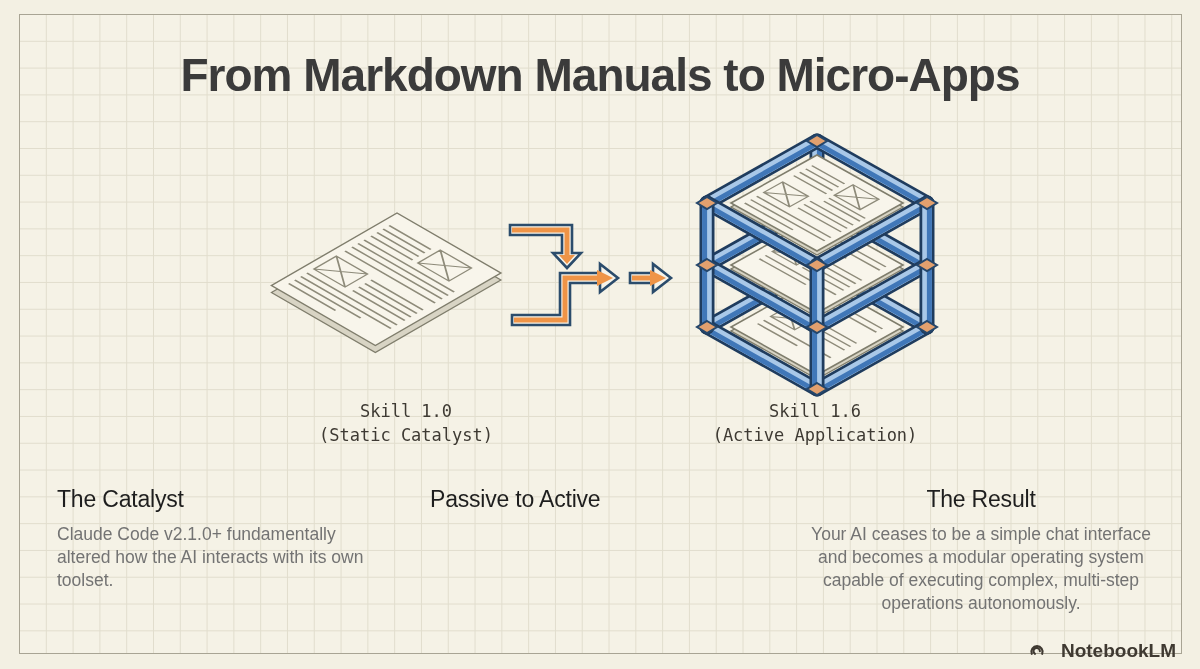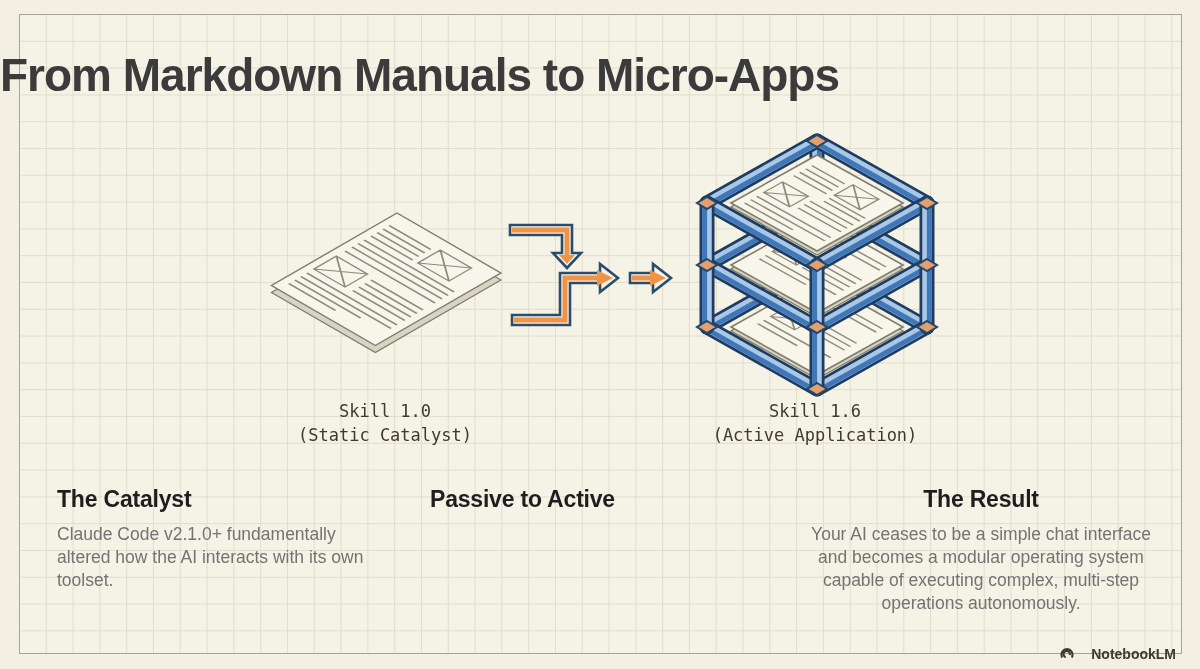--- a/index.html
+++ b/index.html
@@ -14,44 +14,44 @@
     border:1px solid #a8a494;
     background-color:#f5f2e6;
     background-image:
       linear-gradient(#e1ddcd 1px, transparent 1px),
       linear-gradient(90deg, #e1ddcd 1px, transparent 1px);
     background-size:26.8px 26.8px;
     background-position:-1px -1px;
   }
   .page-title{
     position:absolute;left:0;right:0;top:48px;margin:0;
-    text-align:left;
+    text-align:center;
     font-size:46px;font-weight:700;letter-spacing:-1px;color:#3b3b3b;
   }
   .illus{position:absolute;}
   .skill-label{
     position:absolute;width:300px;text-align:center;
     font-family:"DejaVu Sans Mono","Liberation Mono",monospace;
     font-size:17px;line-height:24px;color:#3e3a33;
   }
-  .skill-label.s1{left:235px;top:399px;}
+  .skill-label.s1{left:235px;top:399px;padding-left:21px;}
   .skill-label.s2{left:665px;top:399px;}
   .col{position:absolute;top:486px;}
   .col.c1{left:57px;width:318px;}
   .col.c2{left:430px;width:348px;}
   .col.c3{left:807px;width:348px;text-align:center;}
   .col h2{
-    margin:0 0 10px 0;font-size:23px;font-weight:700;
+    margin:0 0 10px 0;font-size:23px;font-weight:400;
     letter-spacing:-0.2px;color:#1e1e1e;
   }
   .col p{margin:0;font-size:17.5px;line-height:23px;color:#737373;}
   .watermark{
     position:absolute;right:24px;bottom:7px;
     display:flex;align-items:center;gap:16px;
-    font-size:14px;font-weight:700;color:#3f3931;
+    font-size:19px;font-weight:700;color:#3f3931;
   }
   .beam-outline{fill:none;stroke:#1f3c5e;stroke-width:15;stroke-linecap:round;stroke-linejoin:round;}
   .beam-light{fill:none;stroke:#a9c8e8;stroke-width:9.5;stroke-linecap:round;stroke-linejoin:round;}
   .beam-mid{fill:none;stroke:#4077b8;stroke-width:5;stroke-linecap:round;stroke-linejoin:round;}
   .sheet-face{fill:#f8f5eb;stroke:#7f7d6c;stroke-width:1.6;}
   .sheet-under{fill:#d8d4c4;stroke:#7f7d6c;stroke-width:1.4;}
   .wire{fill:none;stroke:#8e8b7a;stroke-width:1.7;}
   .wirebox{fill:none;stroke:#8e8b7a;stroke-width:1.5;}
   .joint{fill:#e2a06e;stroke:#24466b;stroke-width:2;}
   .arrow-outer{fill:#f6f3e9;stroke:#2b4c6c;stroke-width:2.6;stroke-linejoin:miter;}

